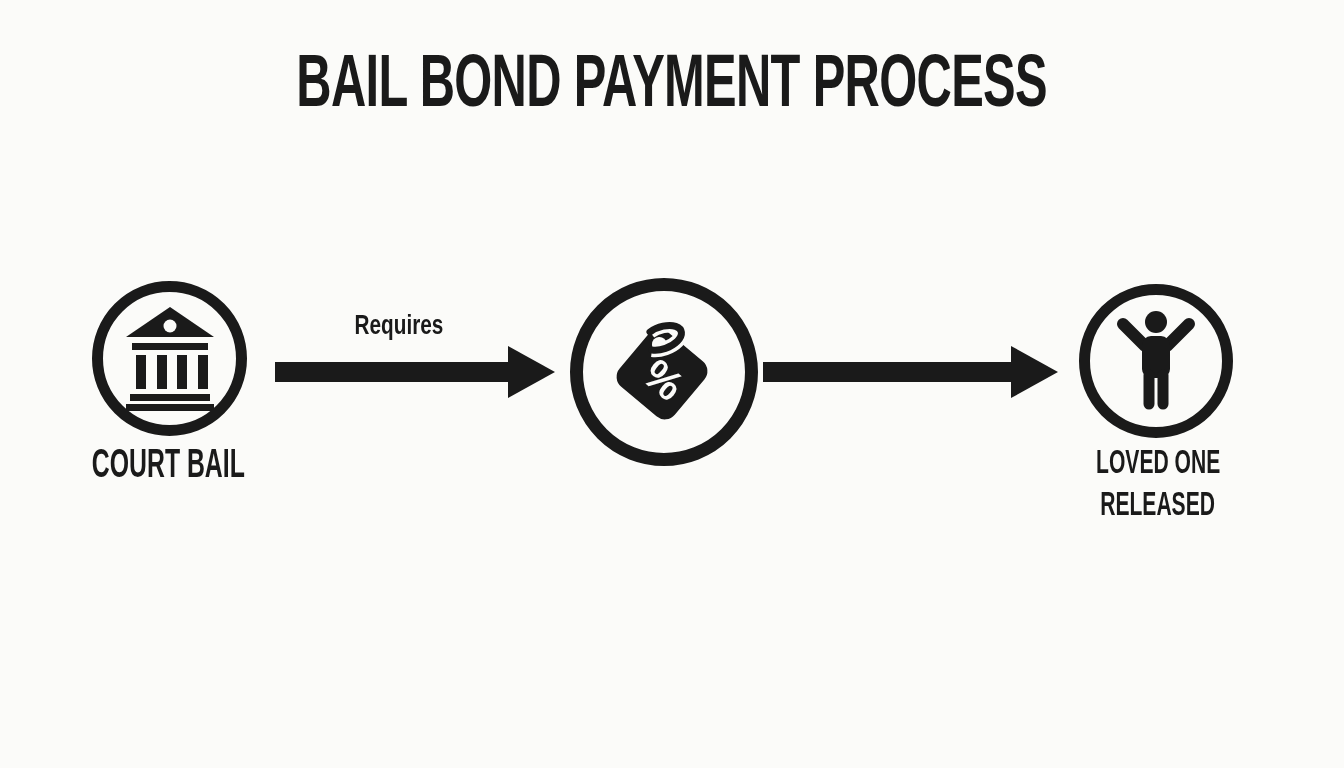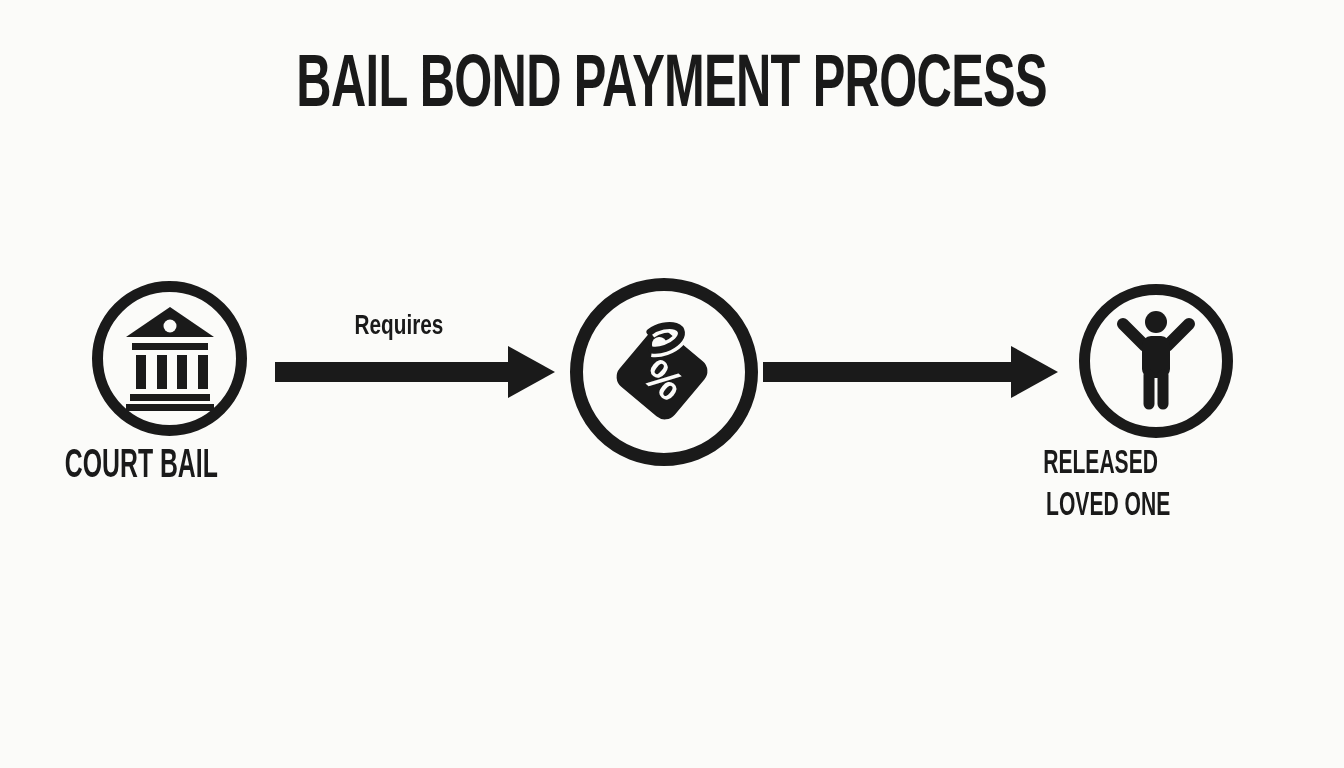--- a/index.html
+++ b/index.html
@@ -53,21 +53,21 @@
     justify-content: center;
     box-sizing: border-box;
     background: var(--bg);
   }
   .c1 { left: 92px;  top: 281px; width: 155px; height: 155px; border-width: 11px; }
   .c2 { left: 570px; top: 278px; width: 188px; height: 188px; border-width: 13px; }
   .c3 { left: 1079px; top: 284px; width: 154px; height: 154px; border-width: 11px; }
 
   .node-label {
     position: absolute;
-    text-align: left;
+    text-align: center;
     line-height: 1;
   }
   .node-label .line { display: block; }
   .l1 { left: 18px;   width: 300px; top: 443px; font-size: 40px; }
   .l2 { left: 518px;  width: 300px; top: 466px; font-size: 38px; }
   .l2 .line { margin-bottom: 7px; }
   .l3 { left: 1008px; width: 300px; top: 444px; font-size: 34px; }
   .l3 .line { margin-bottom: 8px; }
   .node-label .cond { transform: scaleX(0.62); }
 
@@ -154,17 +154,17 @@
         <circle class="ink-fill" cx="42" cy="11" r="11"></circle>
         <line class="ink-stroke" x1="31" y1="35" x2="9" y2="13" stroke-width="12" stroke-linecap="round"></line>
         <line class="ink-stroke" x1="53" y1="35" x2="75" y2="13" stroke-width="12" stroke-linecap="round"></line>
         <rect class="ink-fill" x="28" y="25" width="28" height="42" rx="9"></rect>
         <line class="ink-stroke" x1="35" y1="64" x2="35" y2="93" stroke-width="11" stroke-linecap="round"></line>
         <line class="ink-stroke" x1="49" y1="64" x2="49" y2="93" stroke-width="11" stroke-linecap="round"></line>
       </g>
     </svg>
   </div>
   <div class="node-label l3">
+    <span class="line"><span class="cond">LOVED ONE</span></span>
     <span class="line"><span class="cond">RELEASED</span></span>
-    <span class="line"><span class="cond">LOVED ONE</span></span>
   </div>
 
 </div>
 
 </body></html>

